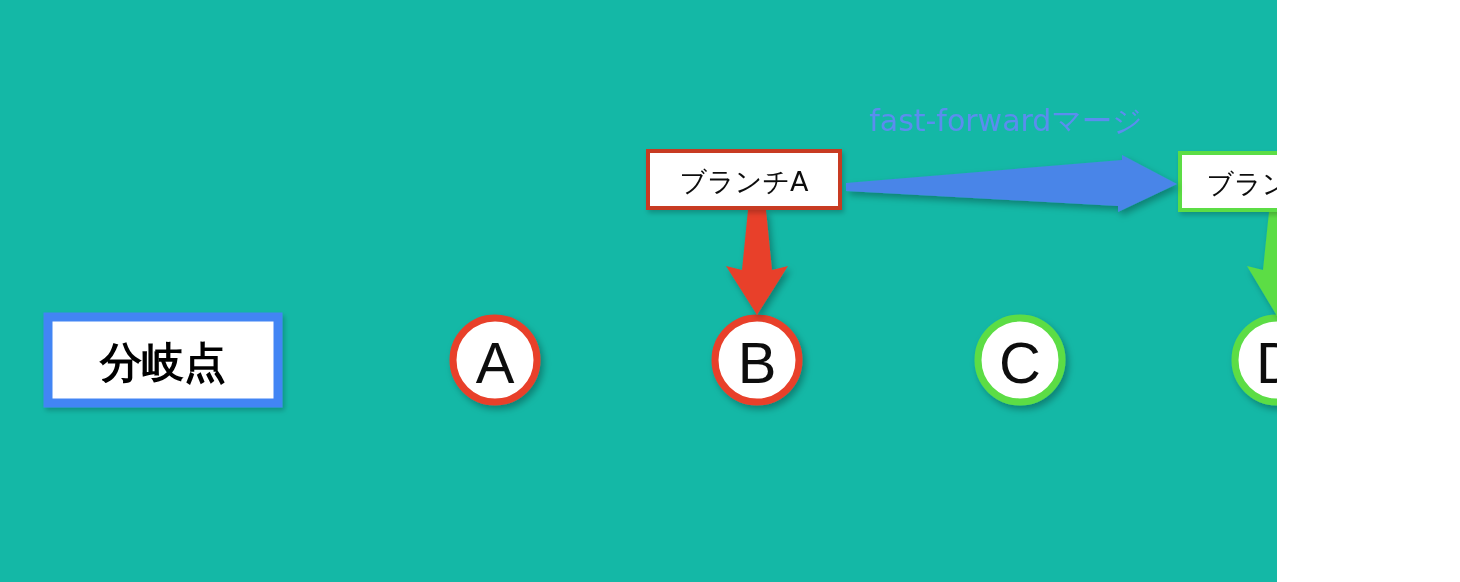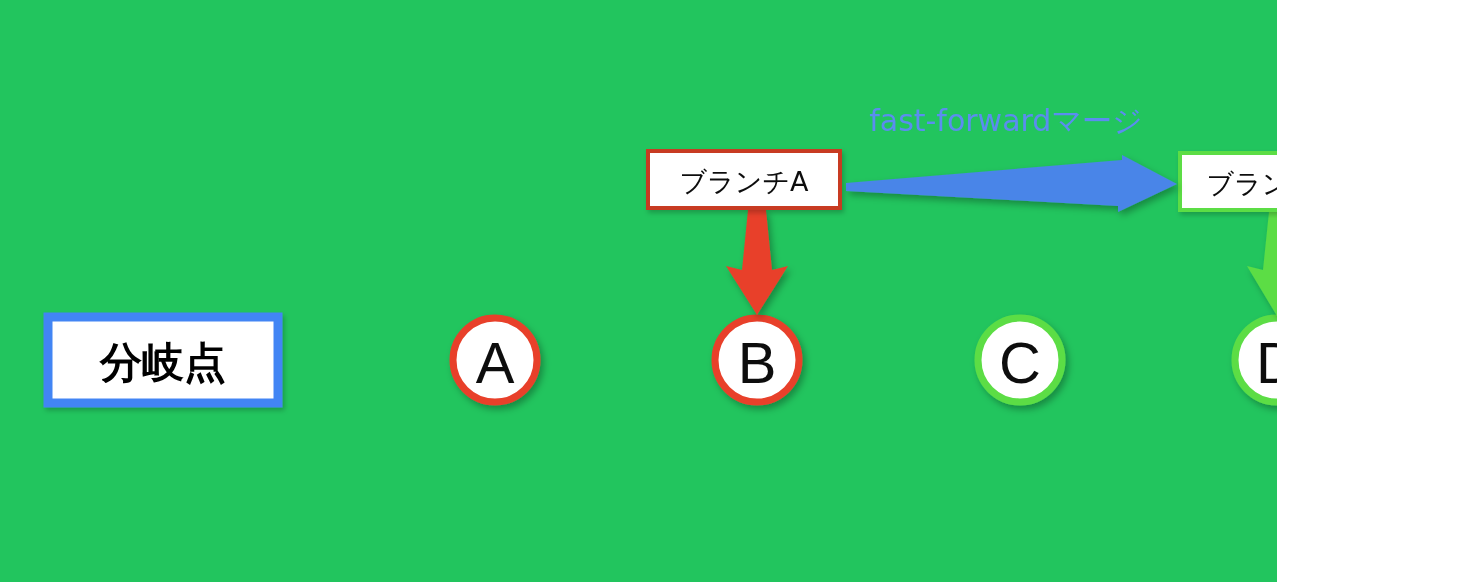--- a/index.html
+++ b/index.html
@@ -8,21 +8,21 @@
     padding: 0;
     background: #ffffff;
   }
   body {
     font-family: "Liberation Sans", "DejaVu Sans", sans-serif;
   }
   #canvas {
     position: relative;
     width: 1277px;
     height: 582px;
-    background: #22c55e;
+    background: #14b8a6;
     overflow: hidden;
   }
   #diagram-svg {
     position: absolute;
     left: 0;
     top: 0;
     width: 1460px;
     height: 582px;
     display: block;
   }

